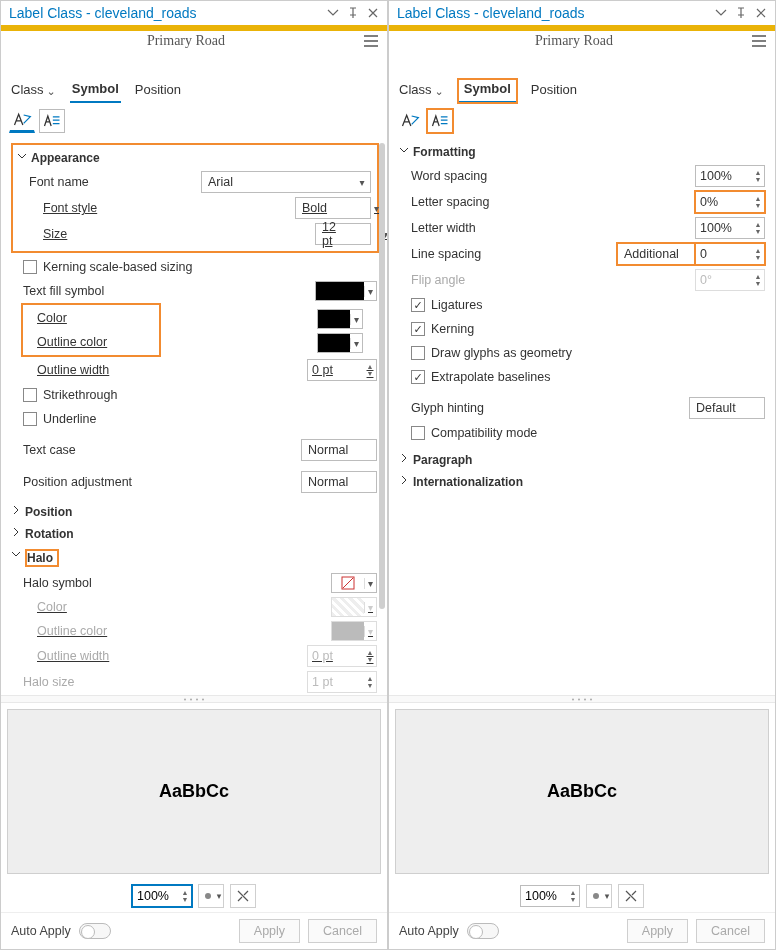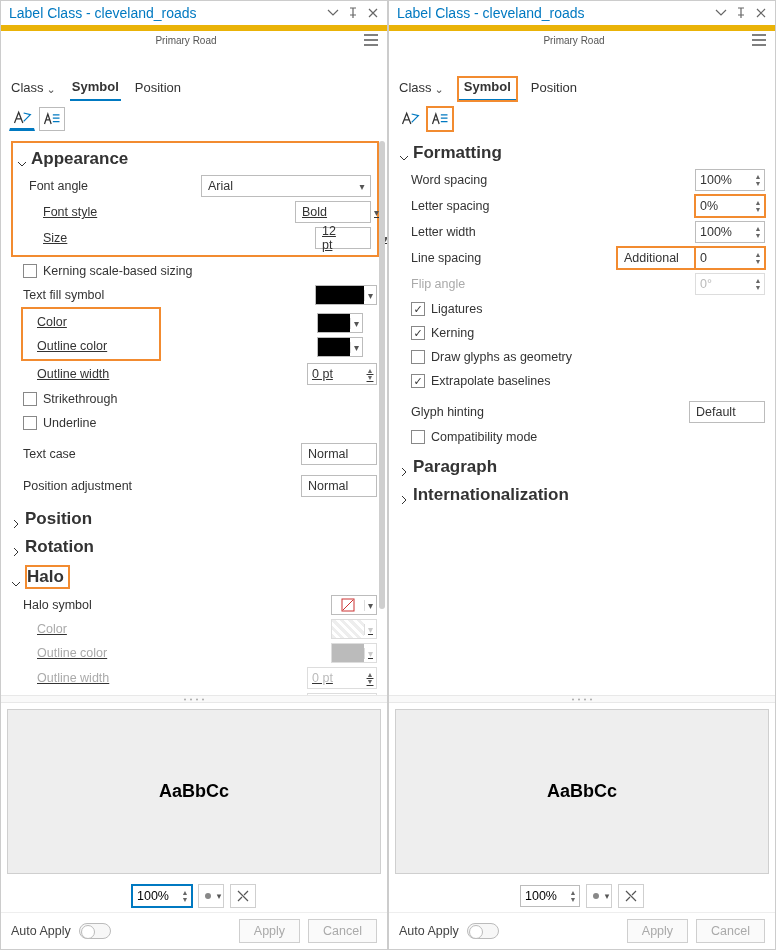--- a/index.html
+++ b/index.html
@@ -4,34 +4,34 @@
 <style>
   * { box-sizing: border-box; font-family: "Segoe UI", Arial, sans-serif; }
   body { margin: 0; padding: 0; background: #fff; width: 776px; height: 950px; display: flex; }
   .panel { width: 388px; height: 950px; border: 1px solid #ccc; display: flex; flex-direction: column; position: relative; background:#fff; }
   .panel + .panel { margin-left: 0; }
   .title-bar { display:flex; align-items:center; padding:4px 8px; border-bottom:6px solid #eab308; }
   .title-text { color:#0079c1; font-size:14px; font-weight:400; flex:1;}
   .title-icons { display:flex; gap:8px; align-items:center;}
   .title-icons svg { width:12px; height:12px; stroke:#666; fill:none; stroke-width:1.2;}
   .subtitle-row { display:flex; align-items:center; padding:2px 8px; }
-  .subtitle { flex:1; text-align:center; font-size:10px; color:#555; }
+  .subtitle { flex:1; text-align:center; font-size:14px; color:#555;font-family:Liberation Serif, serif; }
   .menu-icon { width:16px; height:14px; stroke:#555; stroke-width:1.5; fill:none;}
   .tabs { display:flex; gap:12px; padding:4px 8px 0 8px; font-size:13px; align-items:center;margin-top:24px;}
   .tab { padding:2px 2px 5px 2px; color:#333; cursor:pointer; }
   .tab.active { font-weight:600; border-bottom:2px solid #0079c1; }
   .tab.dropdown::after { content:" ⌄"; font-size:11px; color:#555; position:relative; top:1px;}
   .mode-icons { display:flex; gap:4px; padding:6px 8px; align-items:center;}
   .mode-btn { width:26px; height:24px; border:1px solid transparent; display:flex; align-items:center; justify-content:center; position:relative;}
   .mode-btn.sel { border-bottom:3px solid #0079c1;}
   .mode-btn svg { width:20px; height:18px; }
   .scroll-area { flex:1; overflow:hidden; position:relative; padding:2px 6px 2px 8px; }
   .scrollbar { position:absolute; right:1px; top:4px; bottom:4px; width:8px; background:transparent;}
   .scrollbar .thumb { position:absolute; left:1px; right:1px; top:0; height:85%; background:#cfcfcf; border-radius:4px;}
-  .section-head { display:flex; align-items:flex-end; gap:4px; font-size:17px; font-weight:600; color:#333; padding:4px 2px; cursor:pointer;}
+  .section-head { display:flex; align-items:flex-start; gap:4px; font-size:12px; font-weight:600; color:#333; padding:4px 2px; cursor:pointer;}
   .chev { width:10px; height:10px; display:inline-block;}
   .row { display:flex; align-items:center; padding:2px 4px 2px 14px; font-size:12.5px; color:#333; min-height:24px; }
   .row .label { flex:1; }
   .row.disabled .label { color:#aaa; }
   .row.indent1 { padding-left:28px;text-decoration:underline; }
   .dropdown-field { height:22px; border:1px solid #bcbcbc; background:#fff; display:flex; align-items:center; padding:0 3px; font-size:12.5px;gap:44px; }
   .dropdown-field .val { flex:1; padding:0 3px;}
   .dropdown-field .caret { width:10px; text-align:center; color:#555; font-size:10px;}
   .spinner { width:70px; height:22px; border:1px solid #bcbcbc; display:flex; align-items:center; background:#fff;}
   .spinner .val { flex:1; padding:0 4px; font-size:12.5px;}
@@ -116,21 +116,21 @@
   <div class="scroll-area">
 
     <div class="hl-box" style="margin:2px; padding-bottom:4px;">
       <div class="section-head">
         <svg class="chev" viewBox="0 0 10 10">
             <path d="M1 3 L5 7 L9 3" stroke="#333" fill="none"></path>
           </svg>
         <span>Appearance</span>
       </div>
       <div class="row">
-        <span class="label">Font angle</span>
+        <span class="label">Font name</span>
         <div class="dropdown-field" style="width:170px">
           <span class="val">Arial</span>
             <span class="caret">▾</span>
         </div>
       </div>
       <div class="row indent1">
         <span class="label">Font style</span>
         <div class="dropdown-field" style="width:76px">
           <span class="val">Bold</span>
             <span class="caret">▾</span>

